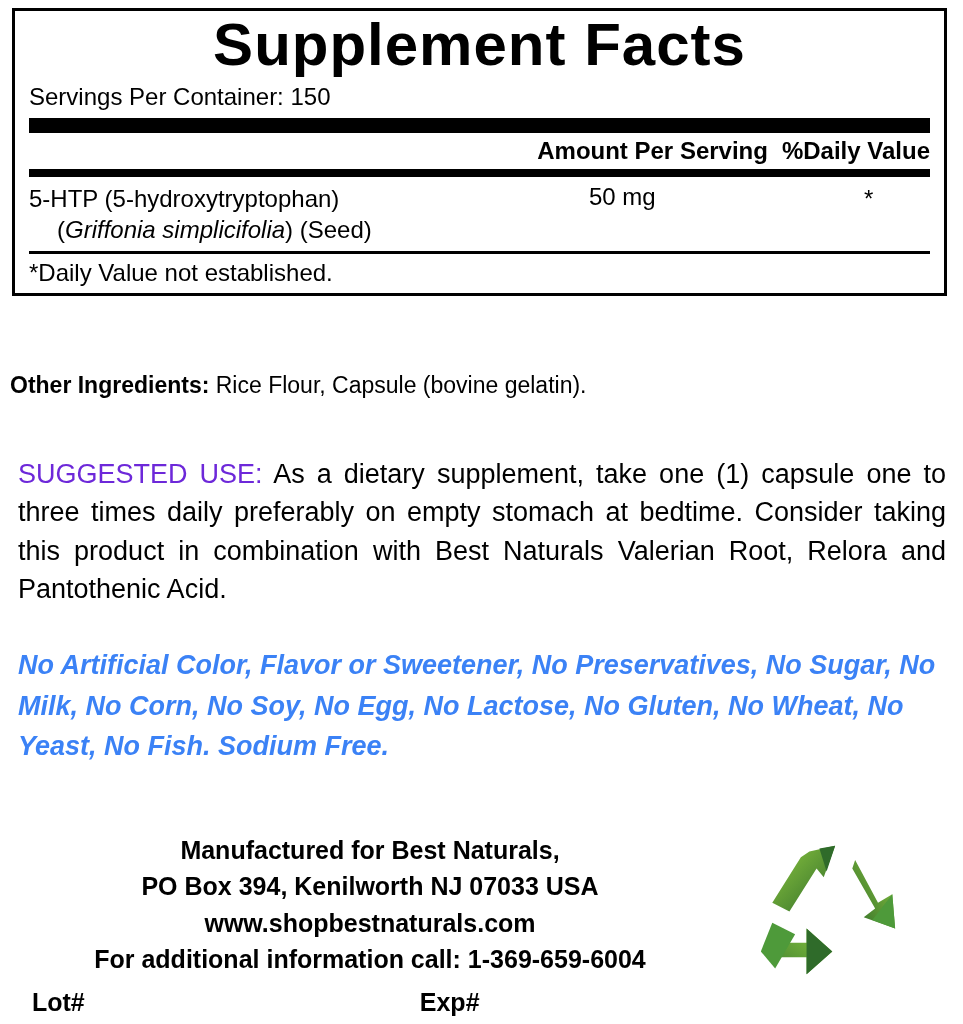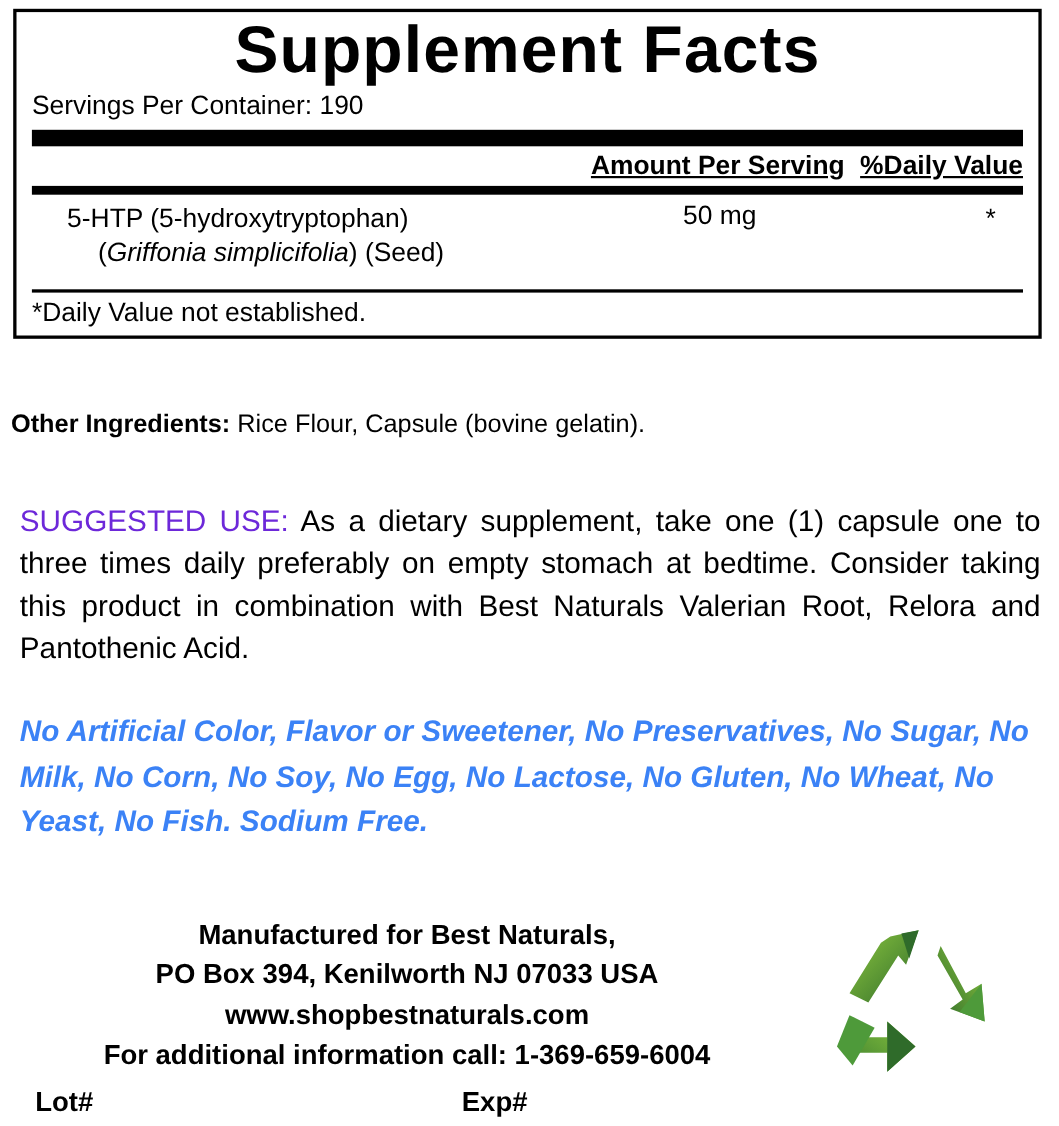--- a/index.html
+++ b/index.html
@@ -54,31 +54,29 @@
     background: #000;
     margin: 0;
   }
   .col-head {
     display: flex;
     justify-content: flex-end;
     align-items: baseline;
     font-size: 24px;
     font-weight: bold;
     padding: 4px 0 4px 0;
-    text-decoration: underline;
   }
   .col-head .amount {
     padding-right: 14px;
   }
   .ing-row {
     position: relative;
     font-size: 24px;
-    padding: 6px 0 14px 0;
+    padding: 6px 0 2px 0;
     min-height: 66px;
-    margin-left: 32px;
   }
   .ing-name {
     line-height: 1.3;
   }
   .ing-sub {
     line-height: 1.3;
     padding-left: 28px;
   }
   .ing-italic {
     font-style: italic;
@@ -177,21 +175,21 @@
     width: 180px;
     height: 150px;
   }
 </style>
 </head>
 <body>
 
 <div class="panel">
   <div class="sf-title">Supplement Facts</div>
 
-  <div class="serving-line">Servings Per Container: 190</div>
+  <div class="serving-line">Servings Per Container: 150</div>
 
   <div class="rule-thick"></div>
 
   <div class="col-head">
     <span class="amount">Amount Per Serving</span>
     <span>%Daily Value</span>
   </div>
 
   <div class="rule-med"></div>
 

